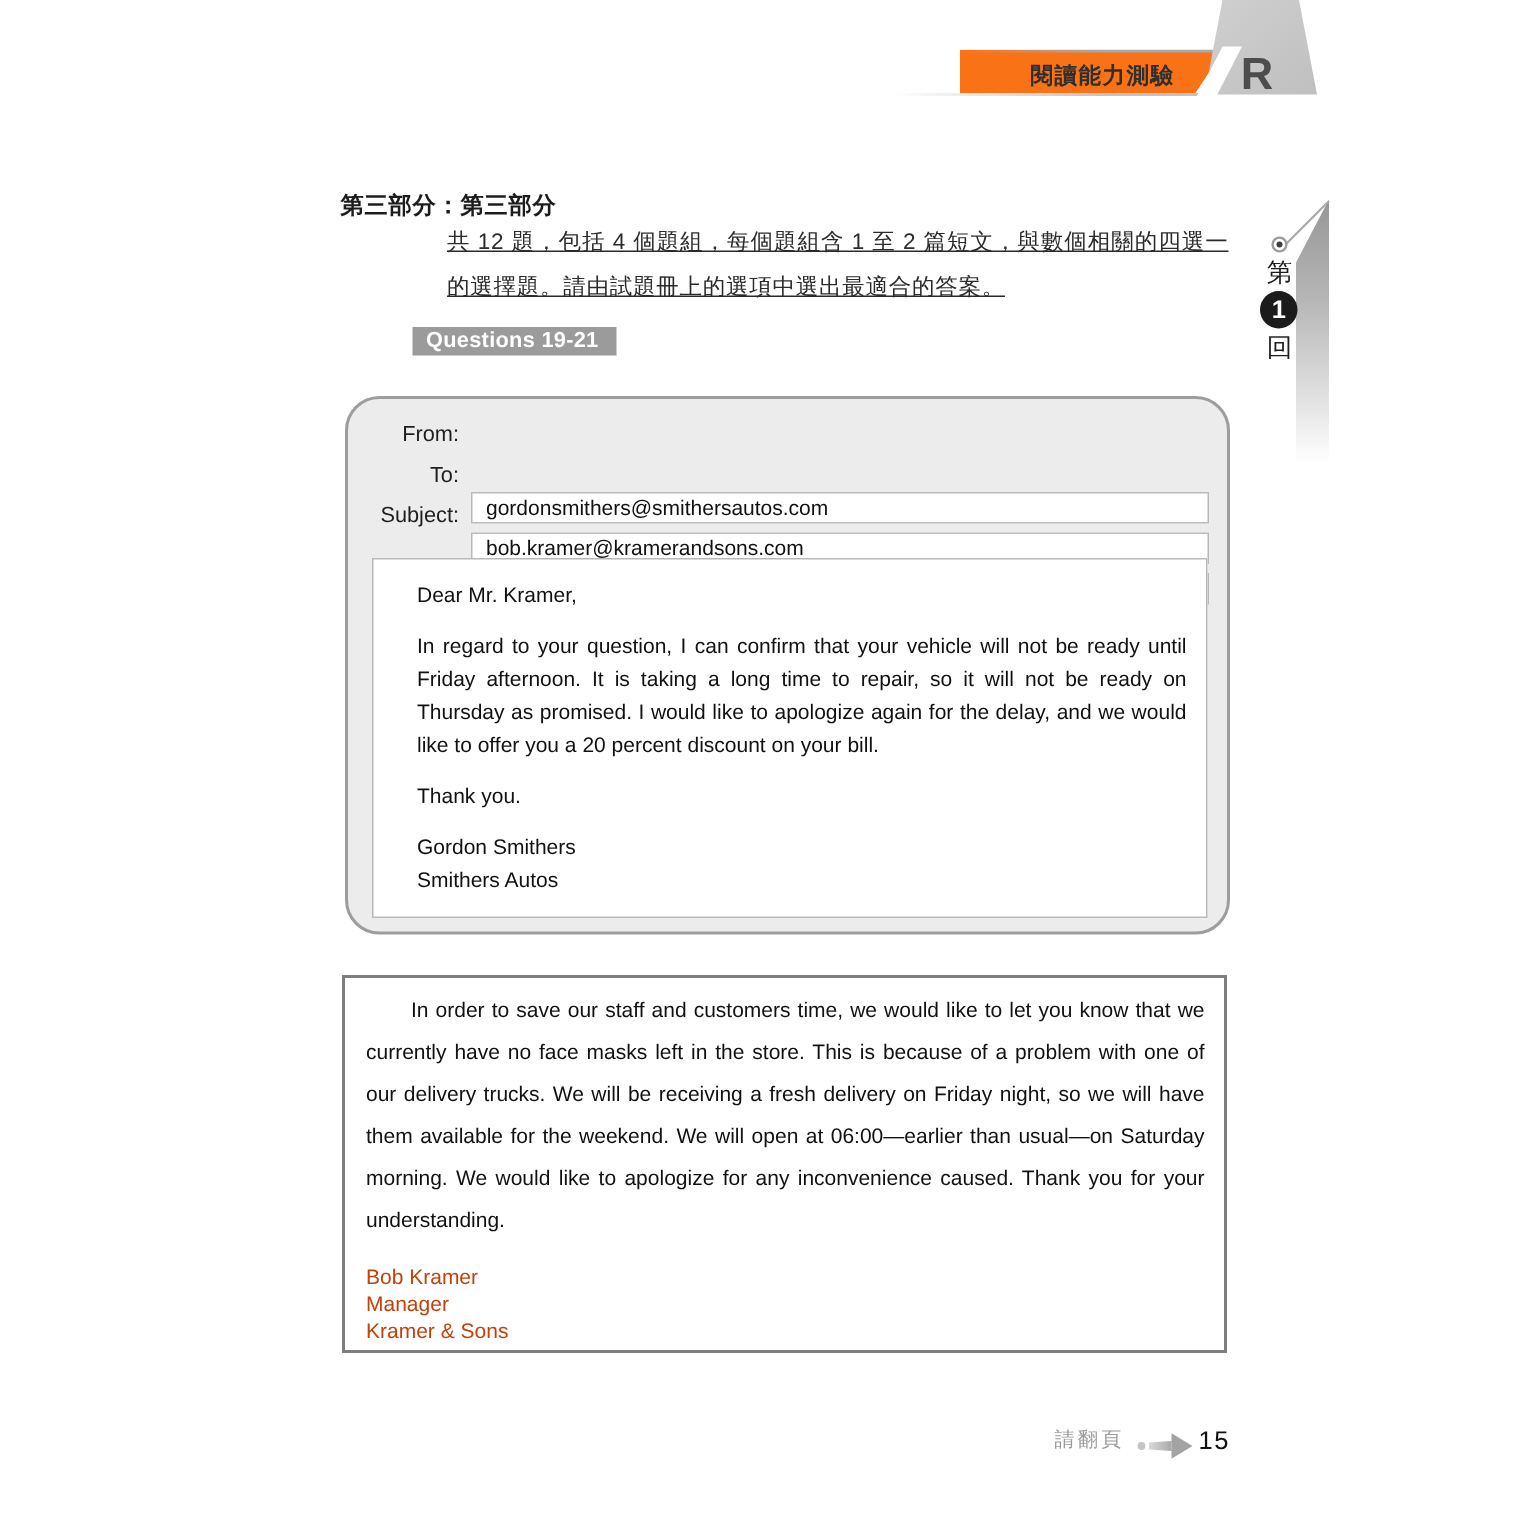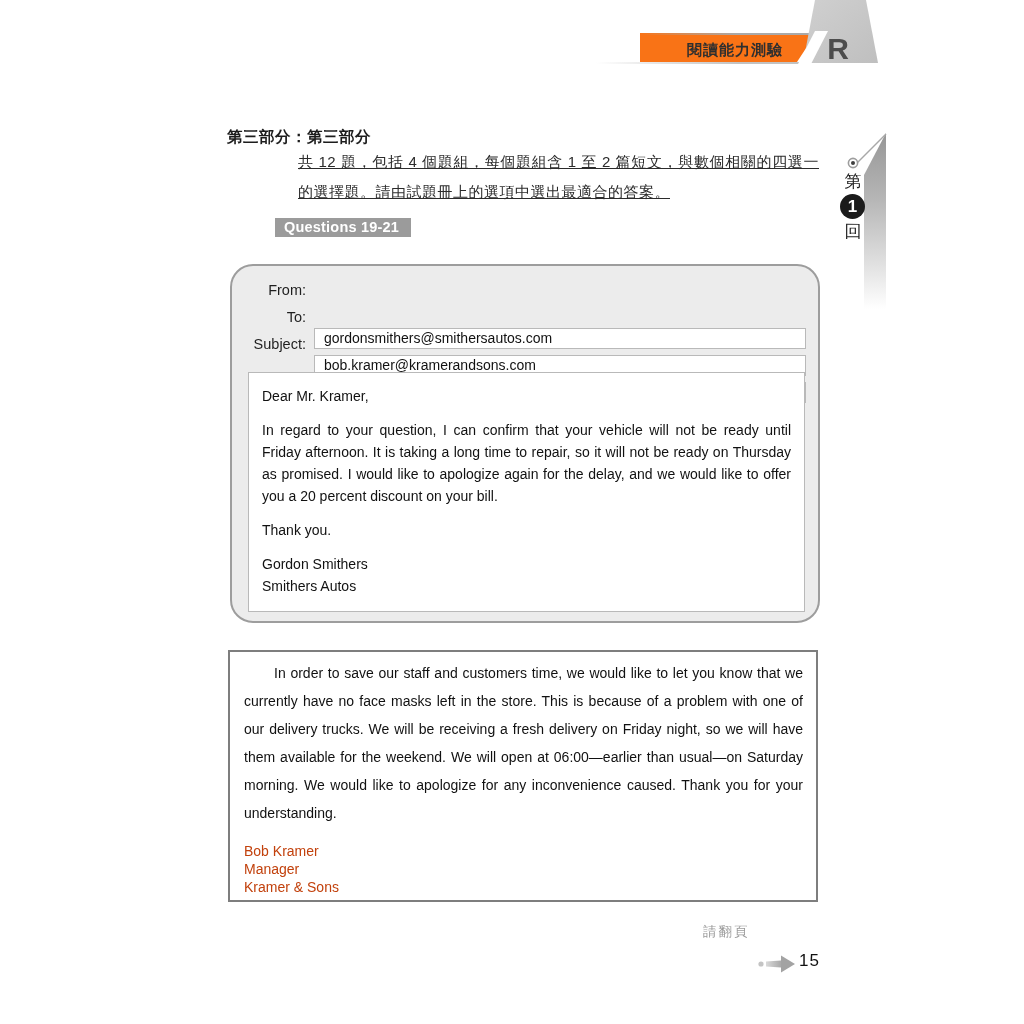--- a/index.html
+++ b/index.html
@@ -87,21 +87,21 @@
   .row-from { top: 14px; }
   .row-to { top: 41px; }
   .row-subject { top: 68px; }
 
   .email-body {
     position: absolute; left: 16px; top: 106px; width: 557px; height: 240px;
     background: #ffffff; border: 1px solid #b9b9b9;
     padding: 12px 13px 0 13px;
     font-size: 14px; line-height: 22px; color: #111;
   }
-  .email-body p { margin: 0 0 12px 0; text-align: justify; }
+  .email-body p { margin: 0 0 12px 16px; text-align: justify; }
   .email-body p.no-just { text-align: left; }
   .sig-line { display: block; }
 
   
   .notice-card {
     position: absolute; left: 228px; top: 650px; width: 590px; height: 252px;
     background: #ffffff; border: 2px solid #7e7e7e;
   }
   .notice-title {
     margin-top: 11px; text-align: center;
@@ -111,21 +111,21 @@
     margin: 7px 13px 0 14px;
     font-size: 14px; line-height: 28px; color: #111;
     text-align: justify; text-indent: 30px;
   }
   .notice-sig {
     margin: 15px 0 0 14px; font-size: 14px; line-height: 18.2px; color: #c2410c;
   }
 
   
   .footer-turn {
-    position: absolute; left: 703px; top: 923px;
+    position: absolute; left: 703px; top: 951px;
     font-size: 13.5px; color: #9a9a9a; letter-spacing: 2px;
   }
   .footer-arrow { position: absolute; left: 757px; top: 948px; }
   .footer-page {
     position: absolute; left: 799px; top: 951px;
     font-size: 17px; color: #111; letter-spacing: 1px;
   }
 </style>
 </head>
 <body>

